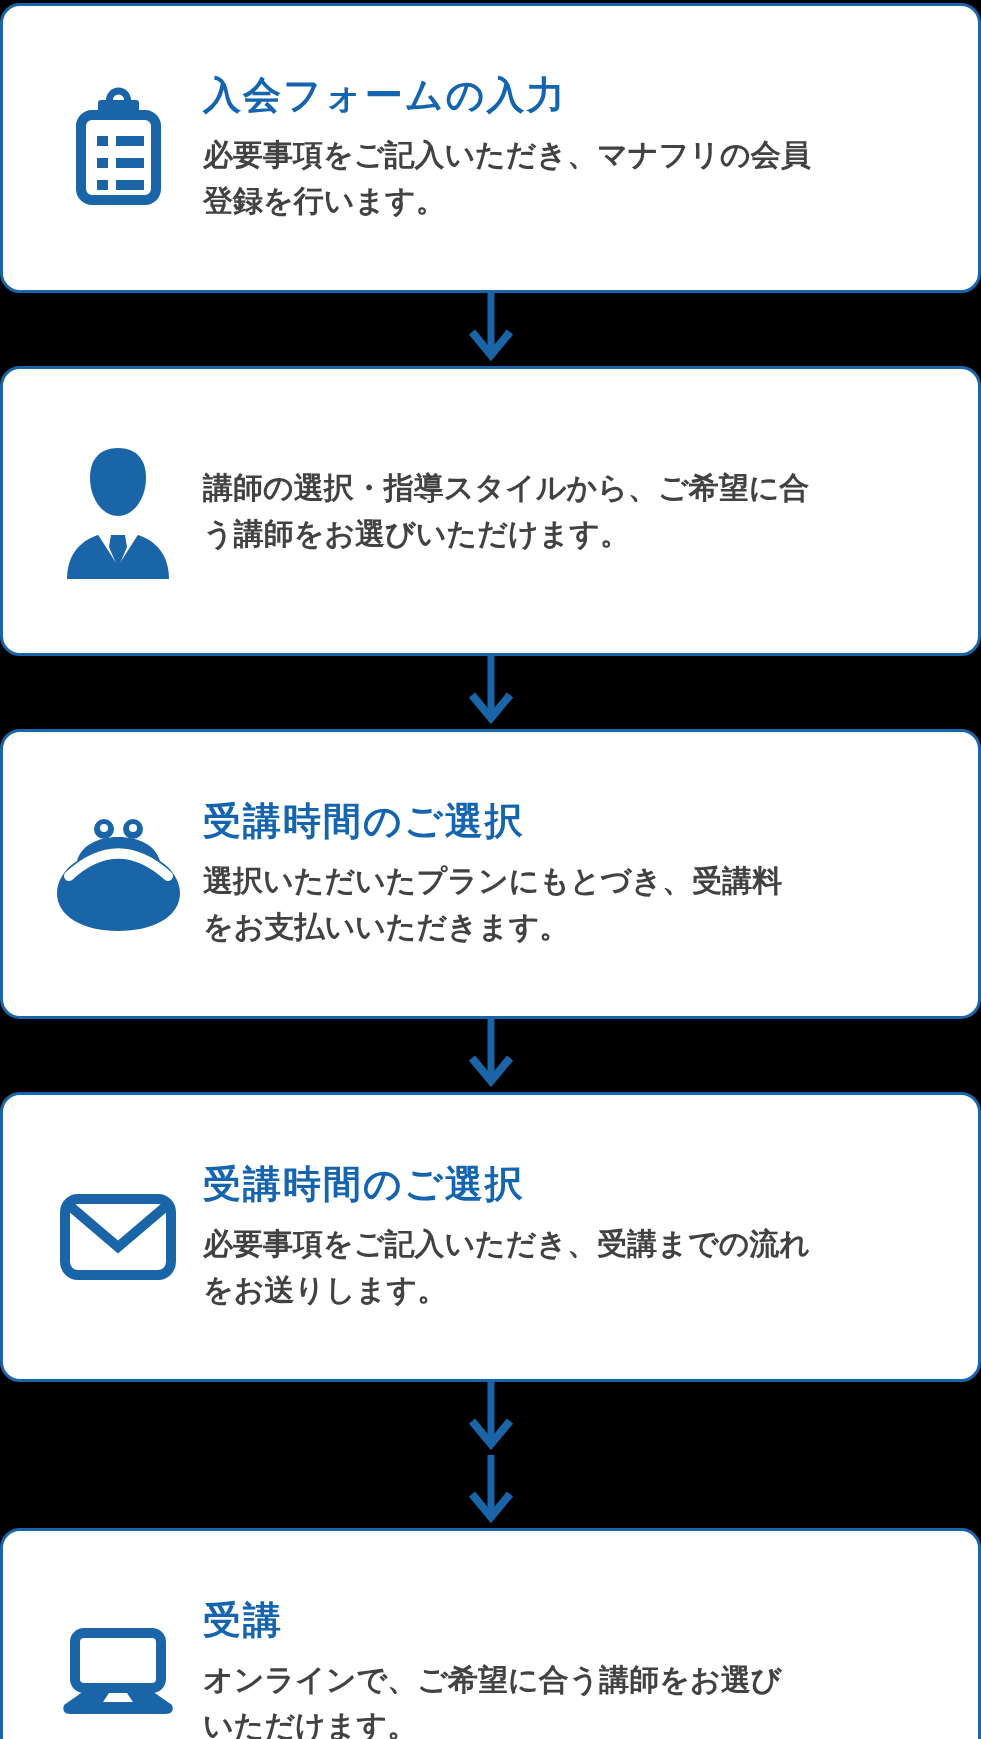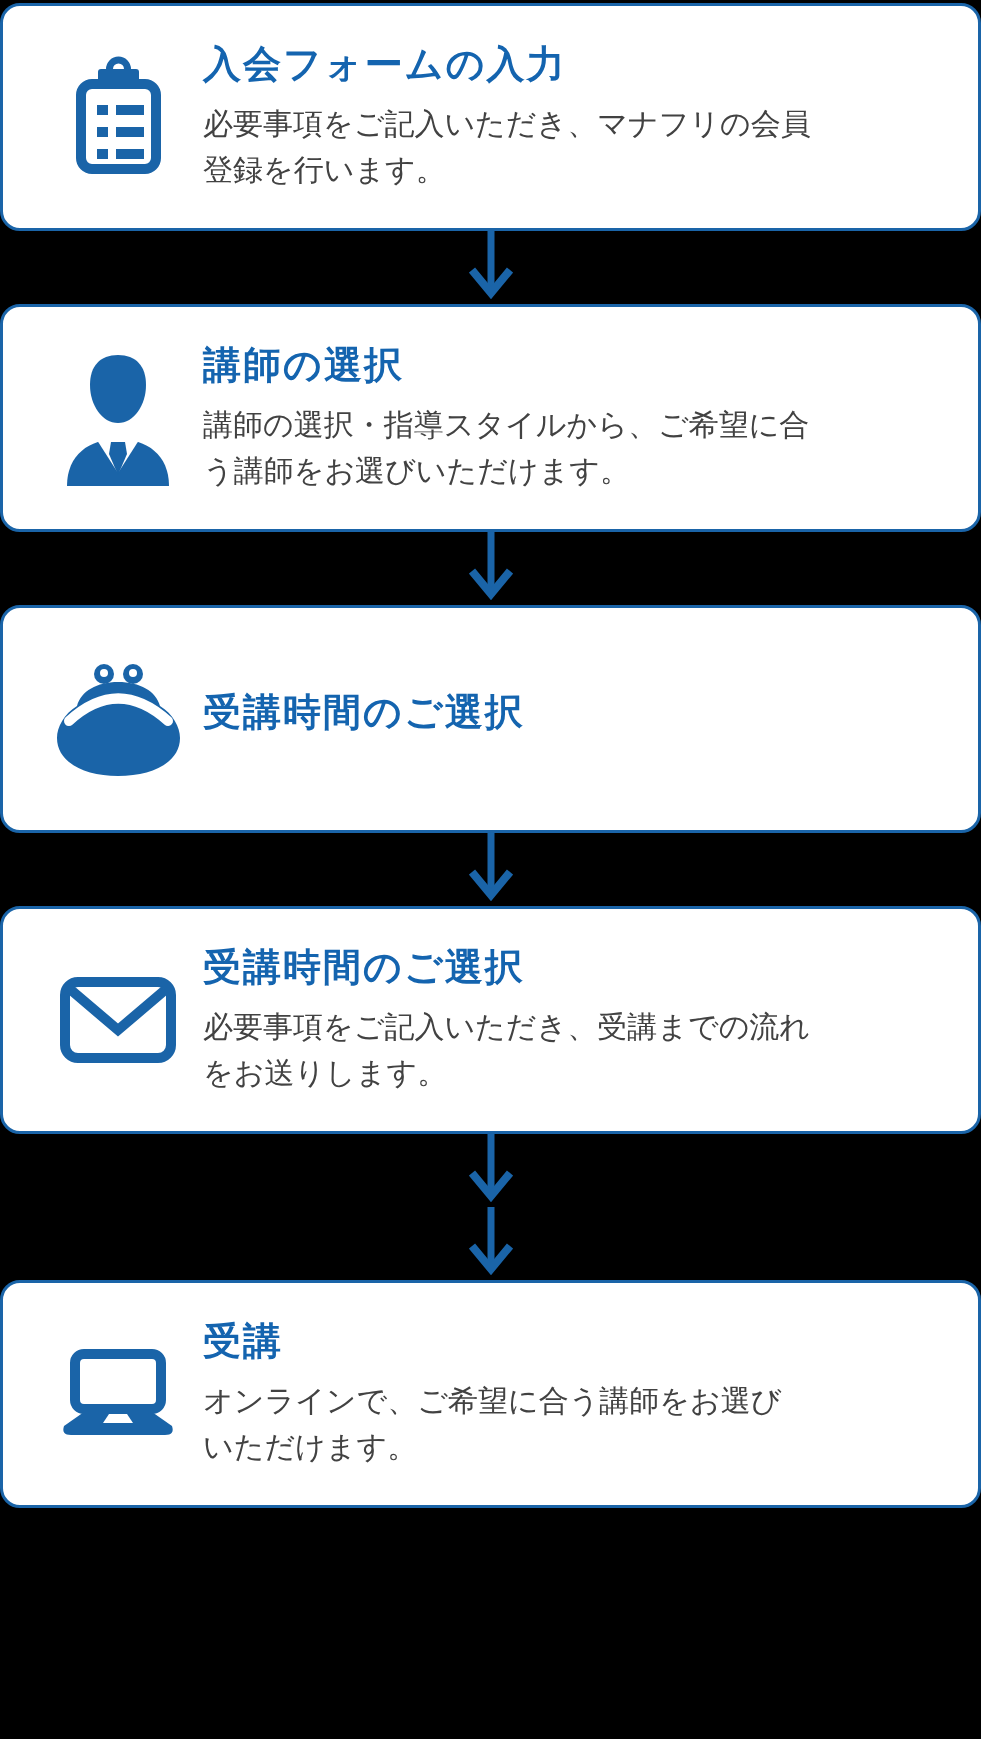--- a/index.html
+++ b/index.html
@@ -16,21 +16,21 @@
     font-family:"Liberation Sans","DejaVu Sans",sans-serif;
     overflow:hidden;
   }
   .flow{
     width:981px;
     padding-top:3px;
     display:flex;
     flex-direction:column;
   }
   .card{
-    height:228px;
+    height:290px;
     background:var(--card-bg);
     border:3px solid var(--accent);
     border-radius:20px;
     display:flex;
     align-items:center;
     flex-shrink:0;
   }
   .icon-box{
     width:150px;
     margin-left:40px;
@@ -49,21 +49,21 @@
     line-height:1.25;
     font-weight:700;
     letter-spacing:2px;
     color:var(--title-text);
     margin-bottom:12px;
     white-space:nowrap;
   }
   .step-desc{
     font-size:30px;
     line-height:46px;
-    font-weight:400;
+    font-weight:700;
     color:var(--body-text);
     max-width:608px;
     word-break:break-all;
     overflow-wrap:anywhere;
   }
   .gap{
     height:73px;
     display:flex;
     justify-content:center;
     flex-shrink:0;
@@ -105,21 +105,20 @@
   <section class="card">
     <div class="icon-box">
       <svg width="110" height="135" viewBox="0 0 110 135" xmlns="http://www.w3.org/2000/svg">
         <path d="M55,4 C37,4 27,15 27,34 C27,54 39,72 55,72 C71,72 83,54 83,34 C83,15 73,4 55,4 Z" fill="currentColor"></path>
         <path d="M4,135 C4,104 26,88 55,88 C84,88 106,104 106,135 Z" fill="currentColor"></path>
         <path d="M32,86 L55,122 L78,86 Z" fill="#ffffff"></path>
         <path d="M48,91 L62,91 L64,103 L55,124 L46,103 Z" fill="currentColor"></path>
       </svg>
     </div>
     <div class="text-box">
-      <h2 class="step-title">講師の選択</h2>
       <p class="step-desc">講師の選択・指導スタイルから、ご希望に合う講師をお選びいただけます。</p>
     </div>
   </section>
 
   <div class="gap">
     <svg width="44" height="73" viewBox="0 0 44 73" xmlns="http://www.w3.org/2000/svg">
       <line x1="22" y1="0" x2="22" y2="57" stroke="currentColor" stroke-width="7"></line>
       <polyline points="3,39 22,62 41,39" fill="none" stroke="currentColor" stroke-width="8"></polyline>
     </svg>
   </div>
@@ -130,20 +129,21 @@
         <circle cx="53" cy="14" r="10" fill="currentColor"></circle>
         <circle cx="82" cy="14" r="10" fill="currentColor"></circle>
         <circle cx="53" cy="13" r="4" fill="#ffffff"></circle>
         <circle cx="82" cy="13" r="4" fill="#ffffff"></circle>
         <path d="M67,22 C46,22 30,31 26,46 C13,54 6,67 6,78 C6,102 33,116 67,116 C102,116 129,102 129,78 C129,67 122,54 109,46 C105,31 89,22 67,22 Z" fill="currentColor"></path>
         <path d="M18,61 Q67,16 117,61" fill="none" stroke="#ffffff" stroke-width="10" stroke-linecap="round"></path>
       </svg>
     </div>
     <div class="text-box">
       <h2 class="step-title">受講時間のご選択</h2>
+      <p class="step-desc">選択いただいたプランにもとづき、受講料をお支払いいただきます。</p>
     </div>
   </section>
 
   <div class="gap">
     <svg width="44" height="73" viewBox="0 0 44 73" xmlns="http://www.w3.org/2000/svg">
       <line x1="22" y1="0" x2="22" y2="57" stroke="currentColor" stroke-width="7"></line>
       <polyline points="3,39 22,62 41,39" fill="none" stroke="currentColor" stroke-width="8"></polyline>
     </svg>
   </div>
 

